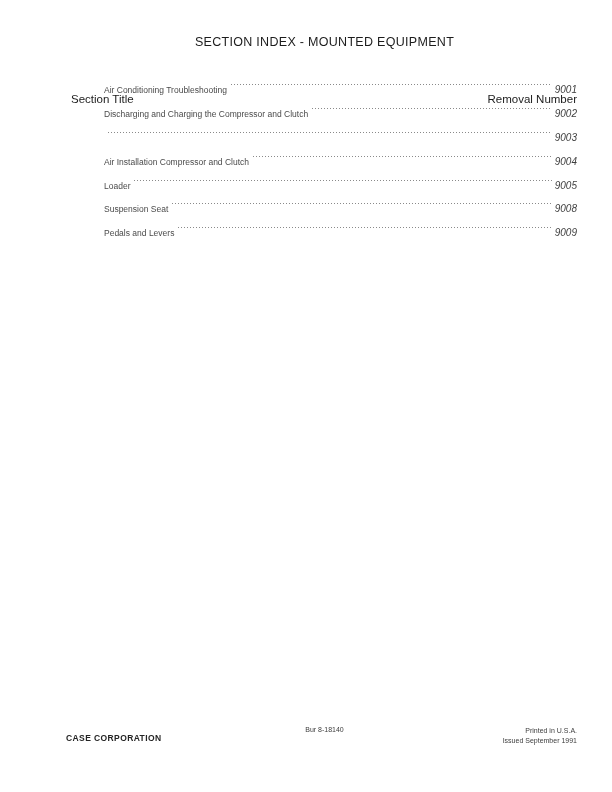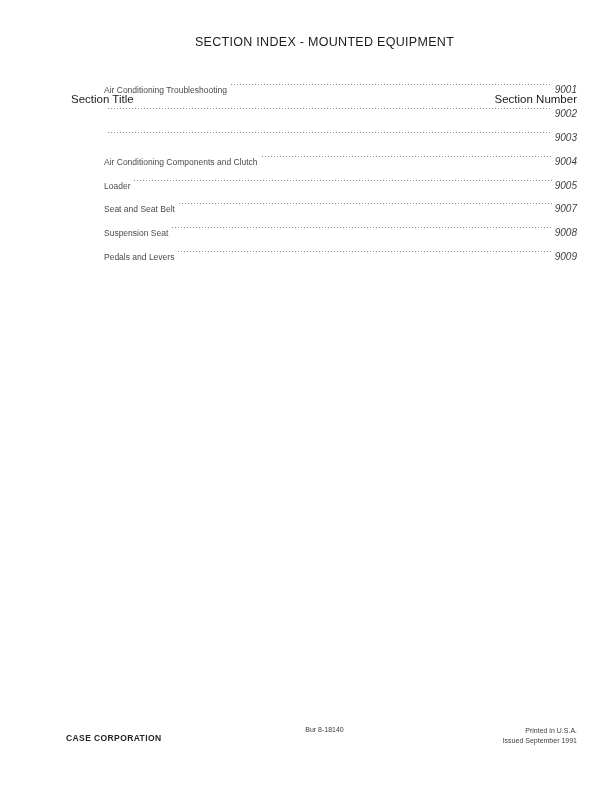--- a/index.html
+++ b/index.html
@@ -105,51 +105,47 @@
 </style>
 </head>
 <body>
 
 <div class="page">
 
   <div class="doc-title">SECTION INDEX - MOUNTED EQUIPMENT</div>
 
   <div class="col-headers">
     <span>Section Title</span>
-    <span>Section Number</span>
+    <span>Removal Number</span>
   </div>
 
   <div class="toc-list">
       <div class="toc-row">
         <span class="toc-title">Air Conditioning Troubleshooting</span>
         <span class="leader"></span>
         <span class="toc-num">9001</span>
       </div>
       <div class="toc-row">
+        <span class="toc-title">Discharging and Charging the Compressor and Clutch</span>
         <span class="leader"></span>
         <span class="toc-num">9002</span>
       </div>
       <div class="toc-row">
         <span class="leader"></span>
         <span class="toc-num">9003</span>
       </div>
       <div class="toc-row">
-        <span class="toc-title">Air Conditioning Components and Clutch</span>
+        <span class="toc-title">Air Installation Compressor and Clutch</span>
         <span class="leader"></span>
         <span class="toc-num">9004</span>
       </div>
       <div class="toc-row">
         <span class="toc-title">Loader</span>
         <span class="leader"></span>
         <span class="toc-num">9005</span>
-      </div>
-      <div class="toc-row">
-        <span class="toc-title">Seat and Seat Belt</span>
-        <span class="leader"></span>
-        <span class="toc-num">9007</span>
       </div>
       <div class="toc-row">
         <span class="toc-title">Suspension Seat</span>
         <span class="leader"></span>
         <span class="toc-num">9008</span>
       </div>
       <div class="toc-row">
         <span class="toc-title">Pedals and Levers</span>
         <span class="leader"></span>
         <span class="toc-num">9009</span>

